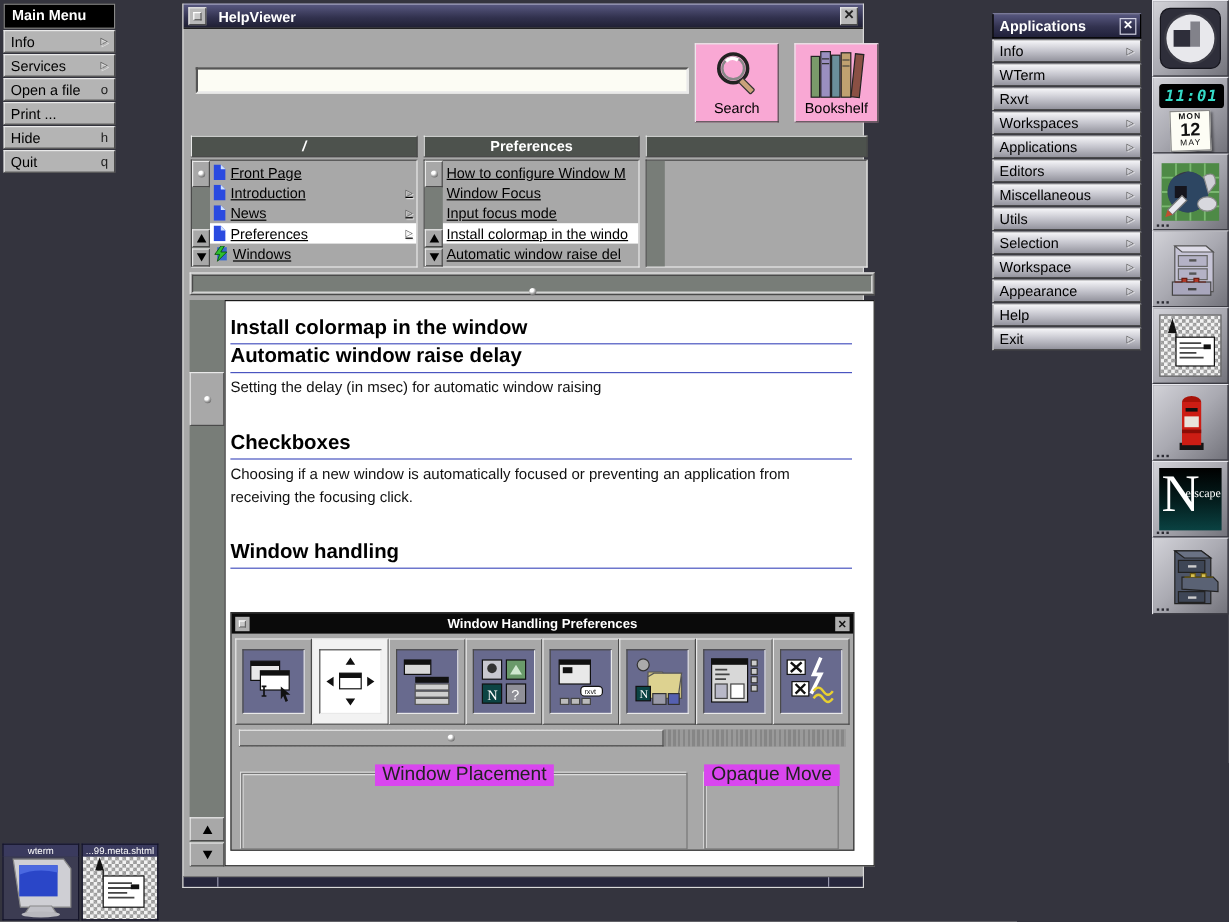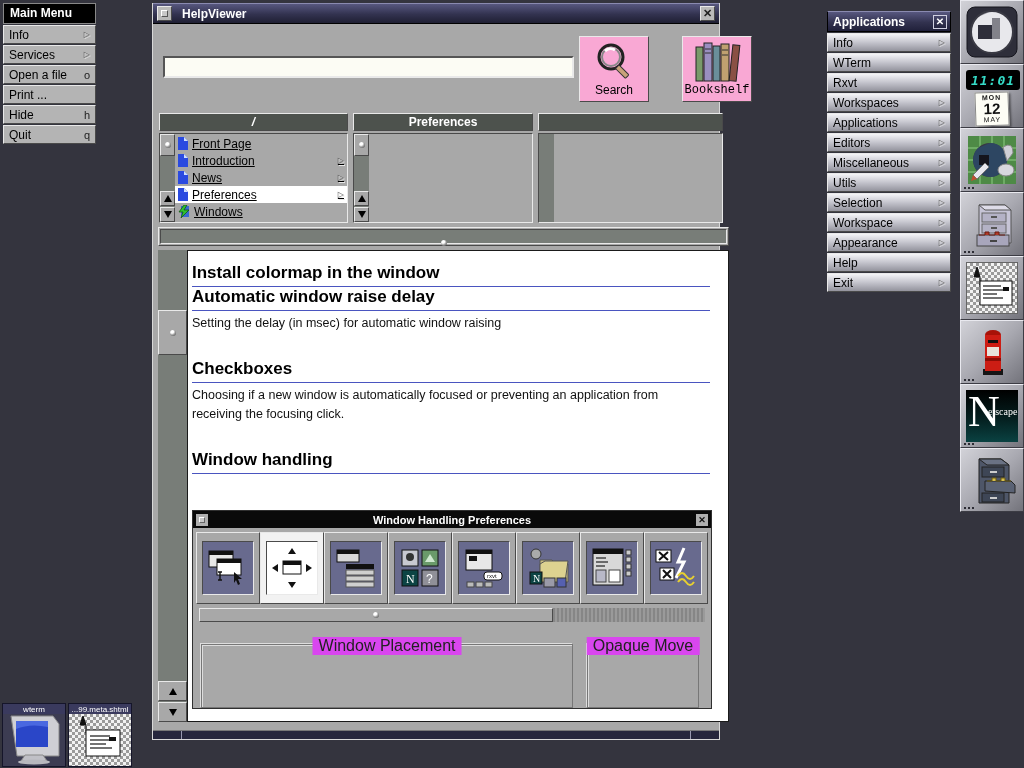--- a/index.html
+++ b/index.html
@@ -37,21 +37,21 @@
       border-right:1px solid #555; border-bottom:1px solid #555; }
   .tb-x { font-size:11px; font-weight:bold; color:#222; line-height:1; }
   #hv-title { flex:1; padding-left:6px; }
 
   #hv-search-input { position:absolute; left:10px; top:53px; width:411px; height:22px;
       background:#fcfcf4; border-top:2px solid #555; border-left:2px solid #555;
       border-right:2px solid #e9e9e9; border-bottom:2px solid #e9e9e9; font-size:13px; padding:0 4px; outline:none; }
   .big-btn { position:absolute; top:33px; width:70px; height:66px; background:#f9a8d4; text-align:center;
       font-size:12px; color:#000; padding-top:4px; cursor:default; }
   #btn-search { left:426px; }
-  #btn-bookshelf { left:529px;font-family:Liberation Mono, monospace; }
+  #btn-bookshelf { left:509px; }
   .big-btn .lbl { position:absolute; bottom:4px; left:0; right:0; }
 
   
   #browser { position:absolute; left:6px; top:110px; width:564px; display:flex; gap:5px; }
   .bcol { width:185px; }
   .bcol.w1 { width:189px; } .bcol.w2 { width:180px; }
   .colhead { height:18px; background:#4d524d; color:#fff; font-weight:bold; font-size:12px;
       display:flex; align-items:center; justify-content:center; }
   .colbody { margin-top:2px; height:90px; background:#a8a8a8; display:flex; }
   .cscroll { width:15px; background:#787d78; display:flex; flex-direction:column; }
@@ -297,20 +297,37 @@
               <span class="dimple"></span>
             </div>
           <div class="cfill"></div>
           <div class="cbtn raised">
               <span class="tri-up"></span>
             </div>
           <div class="cbtn raised">
               <span class="tri-dn"></span>
             </div>
         </div>
+        <div class="clist">
+          <div class="crow">
+              <span class="lbl">How to configure Window M</span>
+            </div>
+          <div class="crow">
+              <span class="lbl">Window Focus</span>
+            </div>
+          <div class="crow">
+              <span class="lbl">Input focus mode</span>
+            </div>
+          <div class="crow sel">
+              <span class="lbl">Install colormap in the windo</span>
+            </div>
+          <div class="crow">
+              <span class="lbl">Automatic window raise del</span>
+            </div>
+        </div>
       </div>
     </div>
 
     <div class="bcol">
       <div class="colhead raised">
           <span></span>
         </div>
       <div class="colbody sunken">
         <div class="cscroll"></div>
         <div class="clist"></div>

